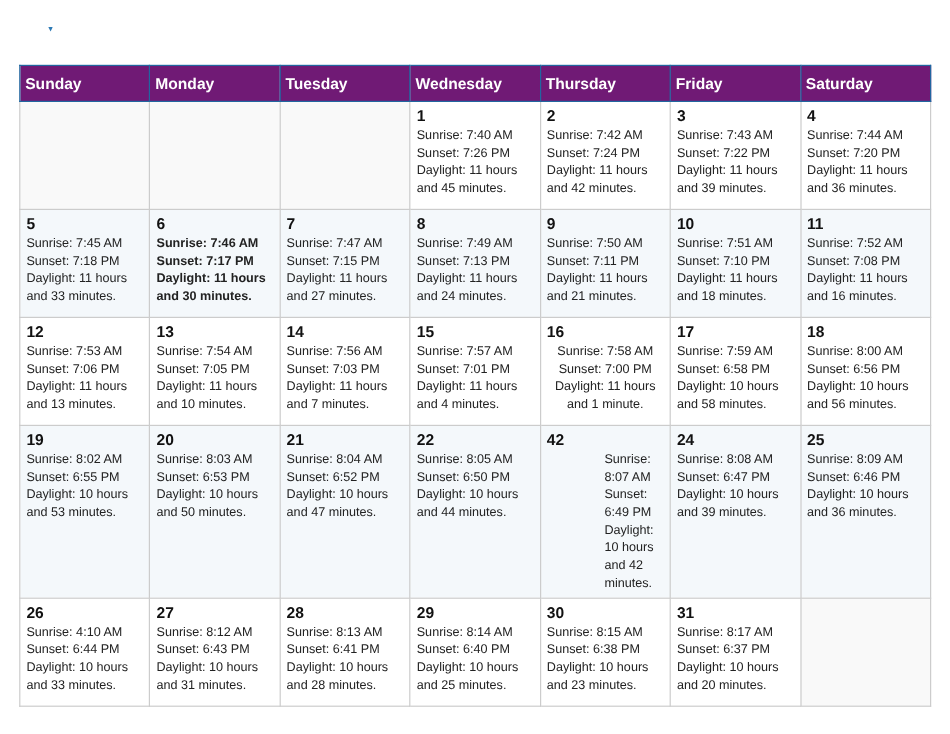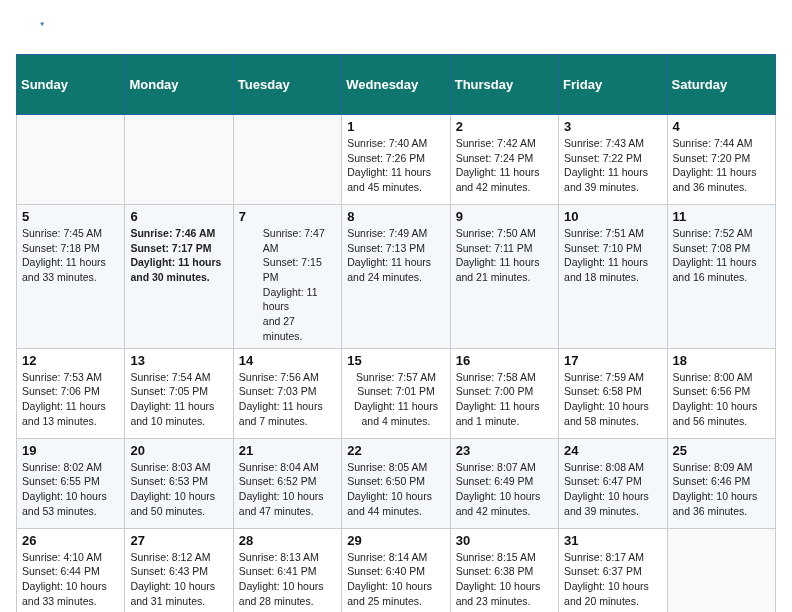--- a/index.html
+++ b/index.html
@@ -37,25 +37,25 @@
     .location {
       font-size: 15px;
       color: #333;
     }
     .calendar {
       width: 100%;
       border-collapse: collapse;
       border: 1px solid #ccc;
     }
     .calendar th {
-      background: #0f766e;
+      background: #701a75;
       color: #fff;
       font-size: 13px;
       font-weight: bold;
-      padding: 22px 4px;
+      padding: 7px 4px;
       text-align: left;
       border: 1px solid #2266a0;
     }
     .calendar td {
       vertical-align: top;
       border: 1px solid #ccc;
       padding: 4px 5px;
       width: 108px;
       height: 90px;
       background: #fff;
@@ -156,21 +156,21 @@
         </td>
         <td>
           <div class="day-num">6</div>
           <div class="day-info" style="white-space: pre-line; font-weight: bold;">Sunrise: 7:46 AM
 Sunset: 7:17 PM
 Daylight: 11 hours
 and 30 minutes.</div>
         </td>
         <td>
           <div class="day-num">7</div>
-          <div class="day-info" style="white-space: pre-line; margin-left: 24px;">Sunrise: 7:47 AM
+          <div class="day-info" style="white-space: pre-line;">Sunrise: 7:47 AM
 Sunset: 7:15 PM
 Daylight: 11 hours
 and 27 minutes.</div>
         </td>
         <td>
           <div class="day-num">8</div>
           <div class="day-info" style="white-space: pre-line;">Sunrise: 7:49 AM
 Sunset: 7:13 PM
 Daylight: 11 hours
 and 24 minutes.</div>
@@ -214,28 +214,28 @@
         </td>
         <td>
           <div class="day-num">14</div>
           <div class="day-info" style="white-space: pre-line;">Sunrise: 7:56 AM
 Sunset: 7:03 PM
 Daylight: 11 hours
 and 7 minutes.</div>
         </td>
         <td>
           <div class="day-num">15</div>
-          <div class="day-info" style="white-space: pre-line; text-align: center;">Sunrise: 7:57 AM
+          <div class="day-info" style="white-space: pre-line;">Sunrise: 7:57 AM
 Sunset: 7:01 PM
 Daylight: 11 hours
 and 4 minutes.</div>
         </td>
         <td>
           <div class="day-num">16</div>
-          <div class="day-info" style="white-space: pre-line;">Sunrise: 7:58 AM
+          <div class="day-info" style="white-space: pre-line; text-align: center;">Sunrise: 7:58 AM
 Sunset: 7:00 PM
 Daylight: 11 hours
 and 1 minute.</div>
         </td>
         <td>
           <div class="day-num">17</div>
           <div class="day-info" style="white-space: pre-line;">Sunrise: 7:59 AM
 Sunset: 6:58 PM
 Daylight: 10 hours
 and 58 minutes.</div>
@@ -271,22 +271,22 @@
 and 47 minutes.</div>
         </td>
         <td>
           <div class="day-num">22</div>
           <div class="day-info" style="white-space: pre-line;">Sunrise: 8:05 AM
 Sunset: 6:50 PM
 Daylight: 10 hours
 and 44 minutes.</div>
         </td>
         <td>
-          <div class="day-num">23</div>
-          <div class="day-info" style="white-space: pre-line;">Sunrise: 8:07 AM
+          <div class="day-num">42</div>
+          <div class="day-info" style="white-space: pre-line; margin-left: 48px;">Sunrise: 8:07 AM
 Sunset: 6:49 PM
 Daylight: 10 hours
 and 42 minutes.</div>
         </td>
         <td>
           <div class="day-num">24</div>
           <div class="day-info" style="white-space: pre-line;">Sunrise: 8:08 AM
 Sunset: 6:47 PM
 Daylight: 10 hours
 and 39 minutes.</div>

